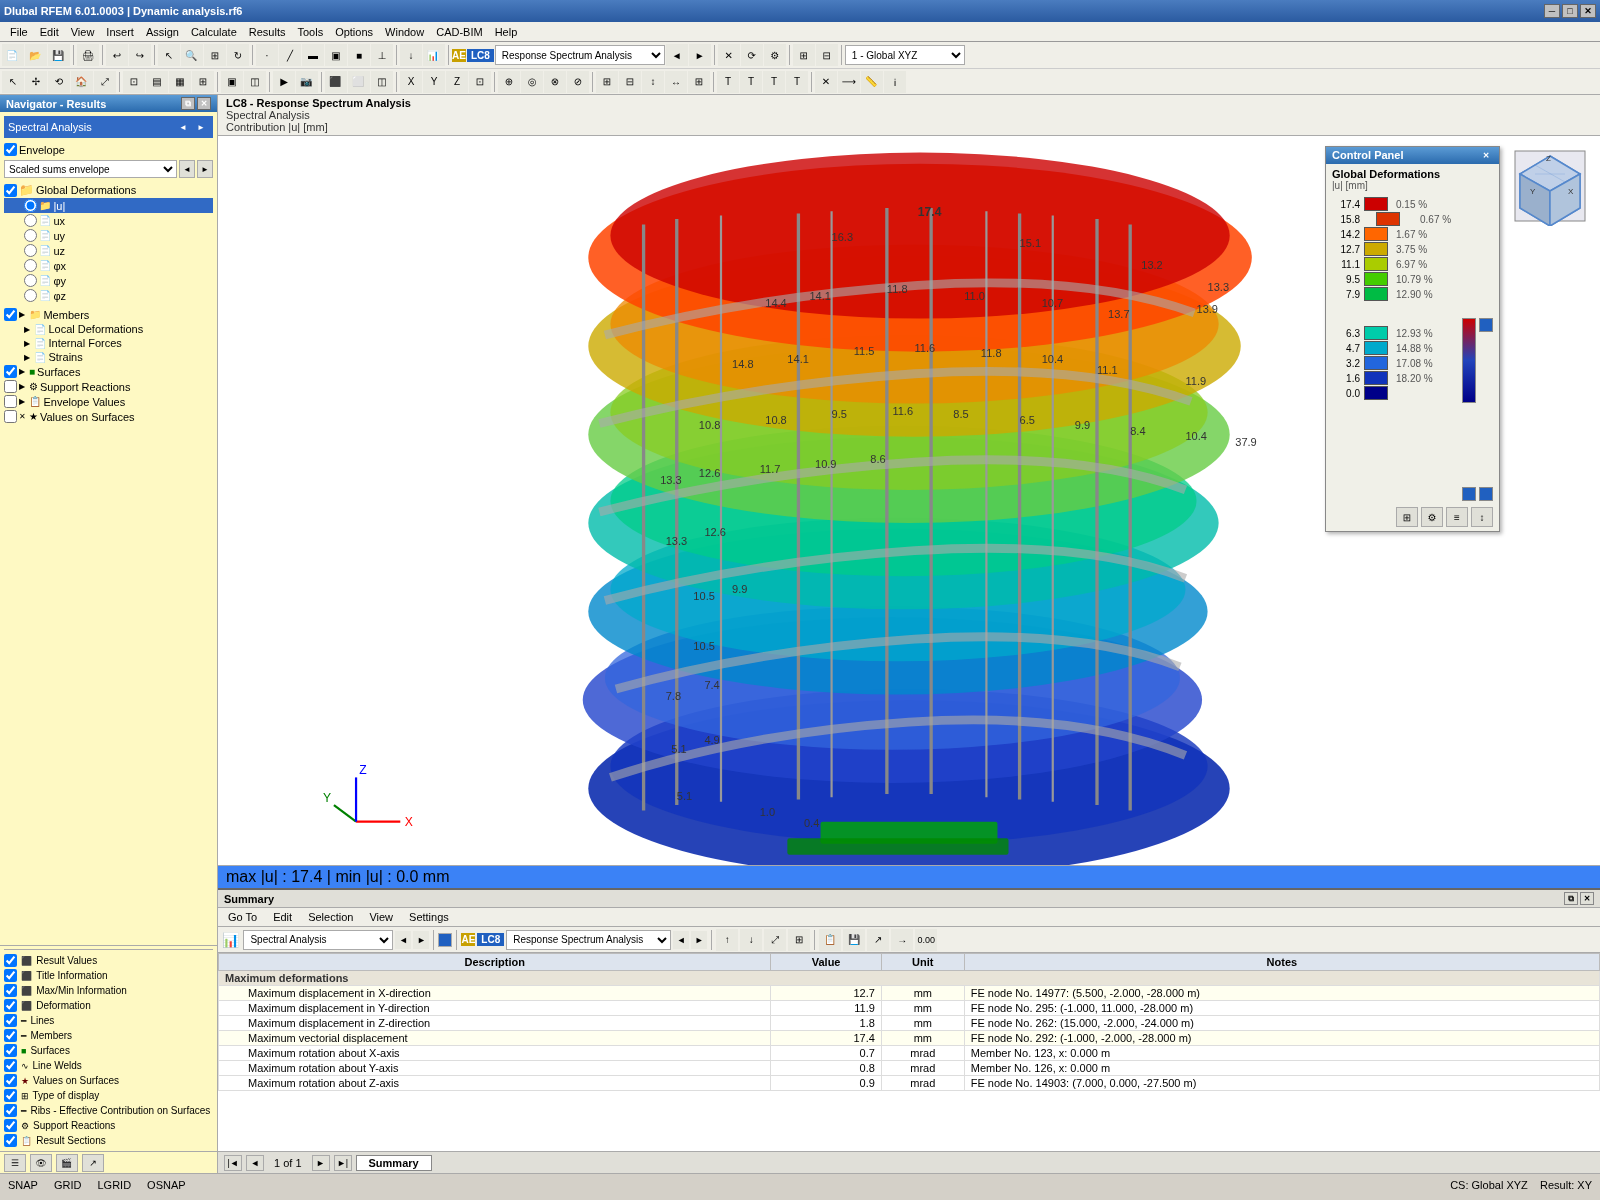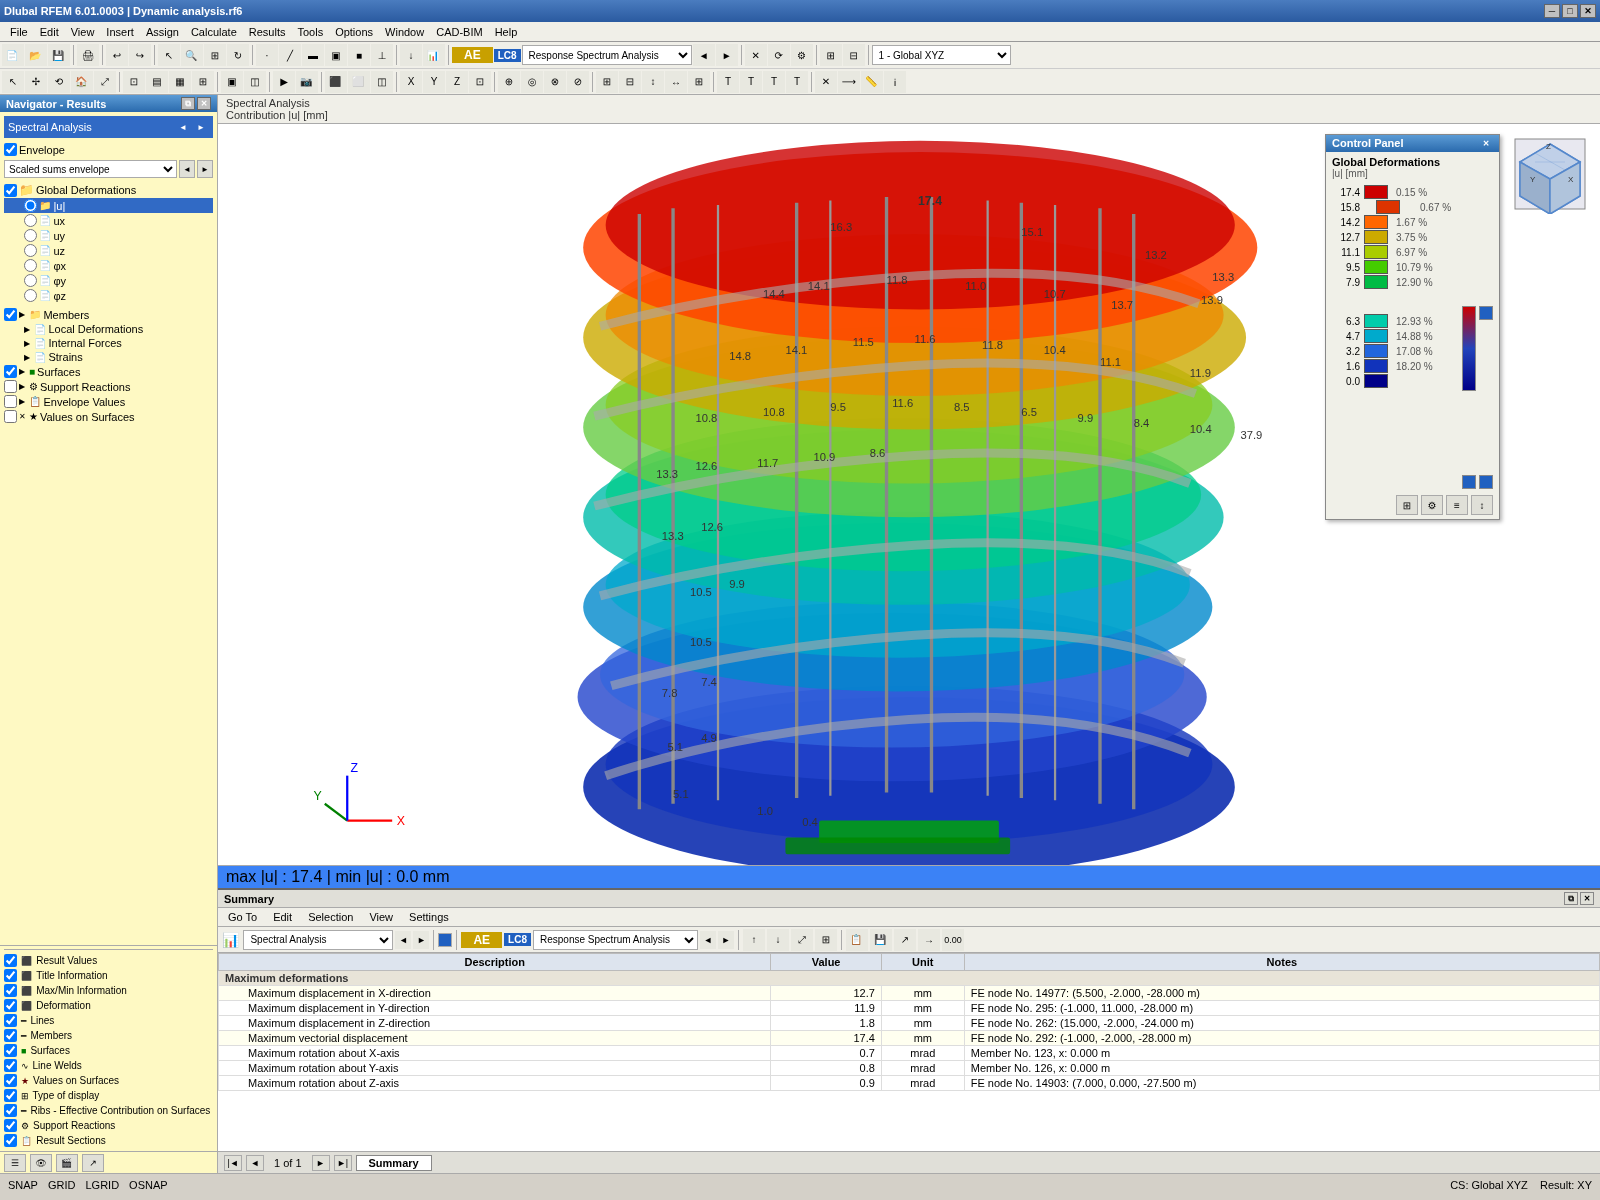--- a/index.html
+++ b/index.html
@@ -62,21 +62,21 @@
     }
     .tb-sep { width: 1px; height: 20px; background: #aaa; margin: 0 2px; }
     .tb-combo {
       height: 20px; font-size: 10px;
       border: 1px solid #aaa;
       background: white;
       padding: 0 2px;
     }
     .tb-tag {
       background: #c8a000; color: white;
-      padding: 1px 12px; font-size: 12px; font-weight: bold;
+      padding: 1px 0; font-size: 10px; font-weight: bold;
     }
     .tb-tag-blue {
       background: #2060c0; color: white;
       padding: 1px 4px; font-size: 10px; font-weight: bold;
     }
 
     
     .main-layout {
       display: flex;
       height: calc(1200px - 22px - 20px - 54px - 26px);
@@ -307,21 +307,21 @@
 
     
     .bottom-status {
       height: 22px;
       background: #d4d0c8;
       border-top: 1px solid #aaa;
       display: flex;
       align-items: center;
       padding: 0 8px;
       font-size: 11px;
-      gap: 10px;
+      gap: 16px;
     }
     .status-item {
       display: flex; align-items: center; gap: 4px;
     }
     .nav-footer {
       height: 22px;
       display: flex; align-items: center;
       gap: 4px;
       border-top: 1px solid #aaa;
       padding: 0 4px;
@@ -418,21 +418,21 @@
     <div class="tb-btn">◄</div>
     <div class="tb-btn">►</div>
     <div class="tb-sep"></div>
     <div class="tb-btn">✕</div>
     <div class="tb-btn">⟳</div>
     <div class="tb-btn">⚙</div>
     <div class="tb-sep"></div>
     <div class="tb-btn">⊞</div>
     <div class="tb-btn">⊟</div>
     <div class="tb-sep"></div>
-    <select class="tb-combo" style="width:139px;">
+    <select class="tb-combo" style="width:120px;">
       <option>1 - Global XYZ</option>
     </select>
   </div>
   <div class="toolbar-row" style="border-top:1px solid #ccc;">
     <div class="tb-btn">↖</div>
     <div class="tb-btn">✢</div>
     <div class="tb-btn">⟲</div>
     <div class="tb-btn">🏠</div>
     <div class="tb-btn">⤢</div>
     <div class="tb-sep"></div>
@@ -678,20 +678,21 @@
       <div class="nav-footer-btn">☰</div>
       <div class="nav-footer-btn">👁</div>
       <div class="nav-footer-btn">🎬</div>
       <div class="nav-footer-btn">↗</div>
     </div>
   </div>
 
   <div class="viewport" style="position:relative; background:white; display:flex; flex-direction:column;">
 
     <div class="viewport-header">
+      <div class="line1">LC8 - Response Spectrum Analysis</div>
       <div class="line2">Spectral Analysis</div>
       <div class="line3">Contribution |u| [mm]</div>
     </div>
 
     <div class="scene-container">
 
       <svg class="scene-svg" viewBox="0 0 1100 680">
         <defs>
           <linearGradient id="grad_red" x1="0" y1="0" x2="1" y2="0">
             <stop offset="0%" stop-color="#dd0000"></stop>

